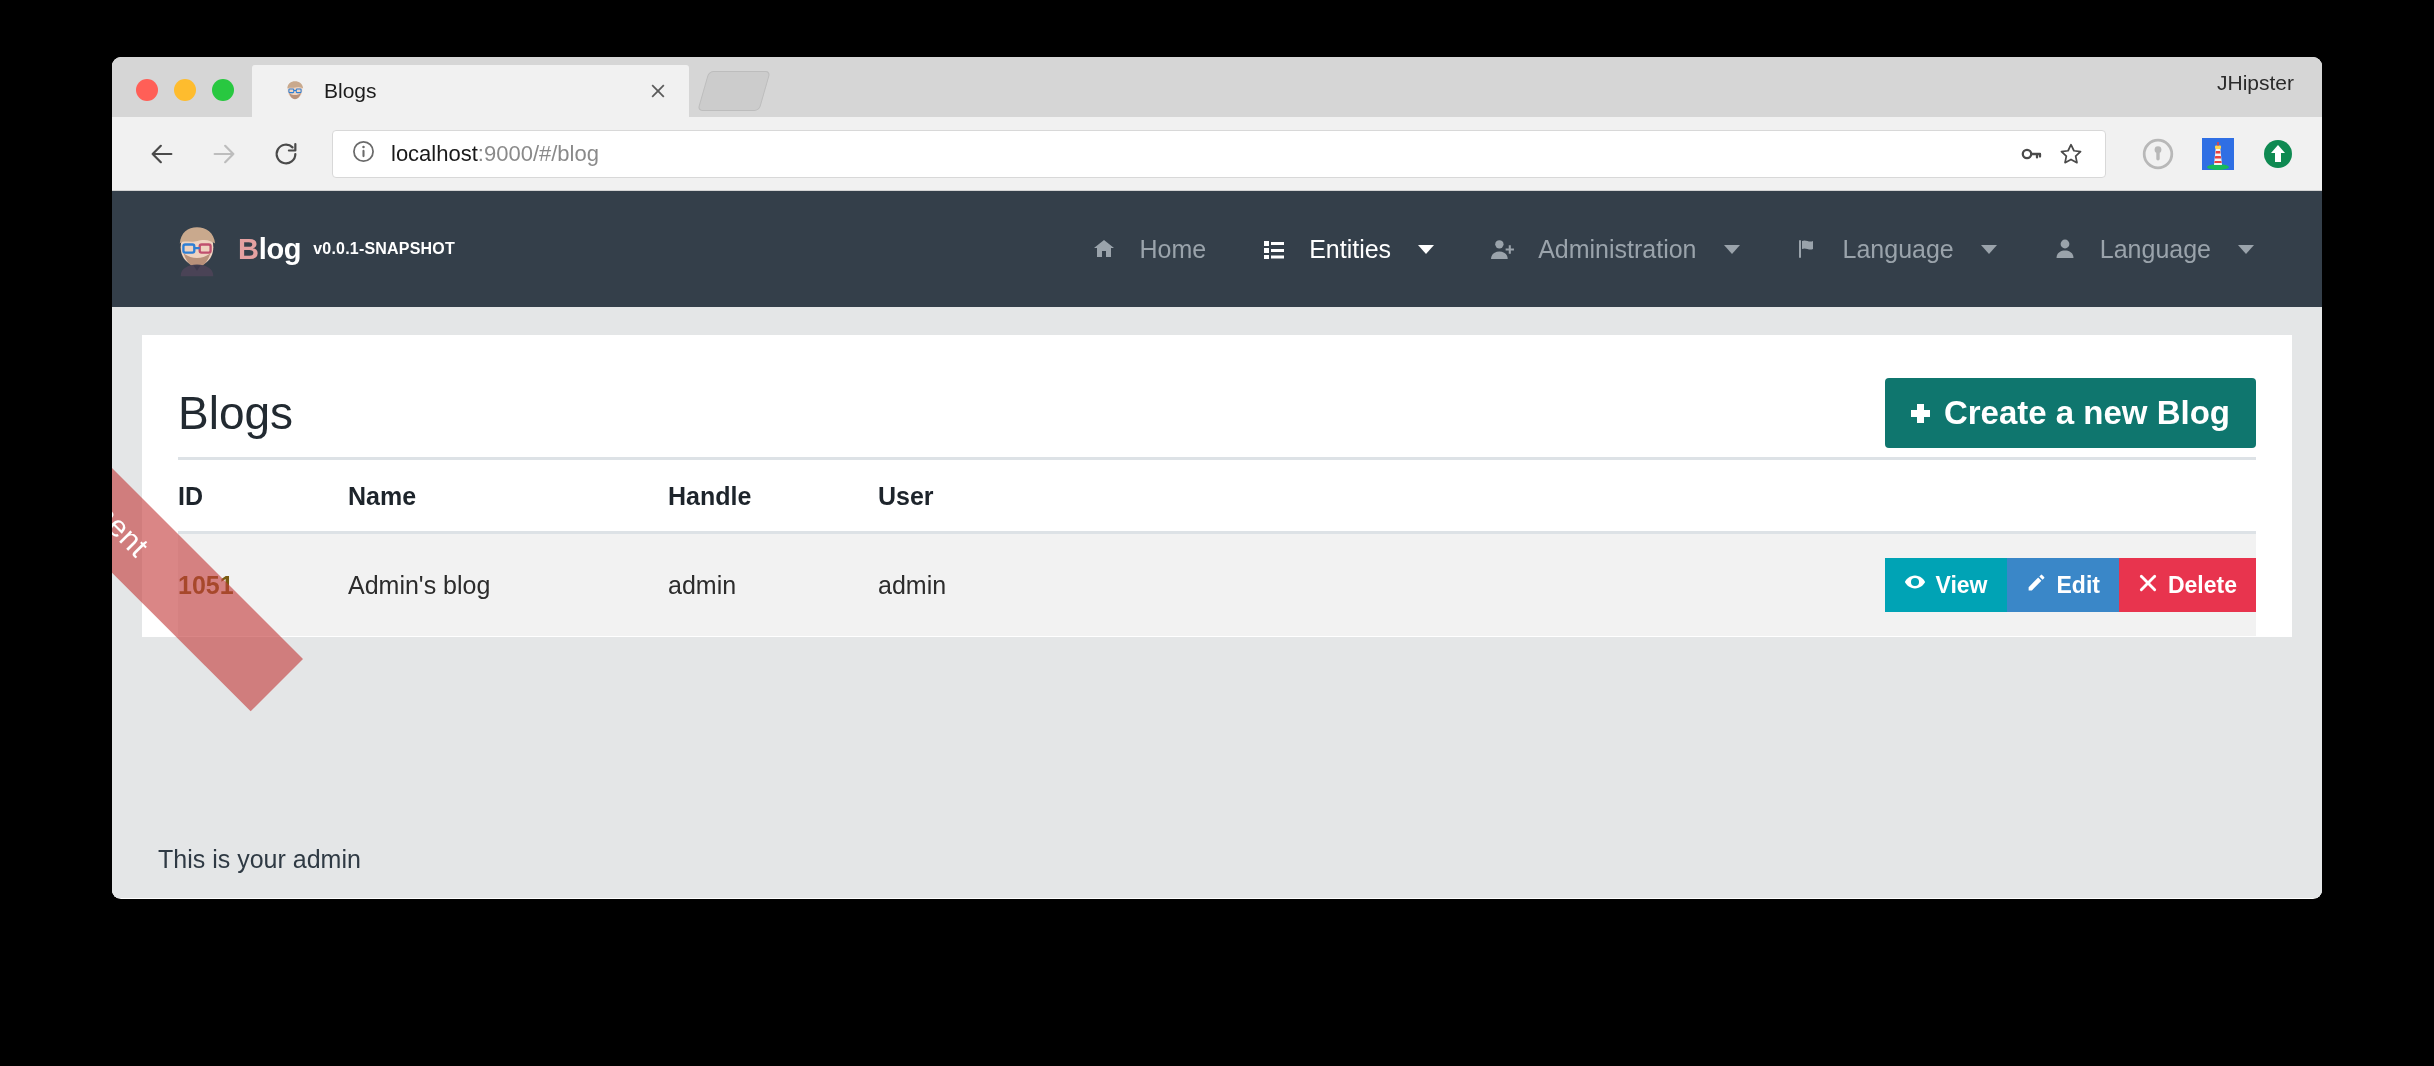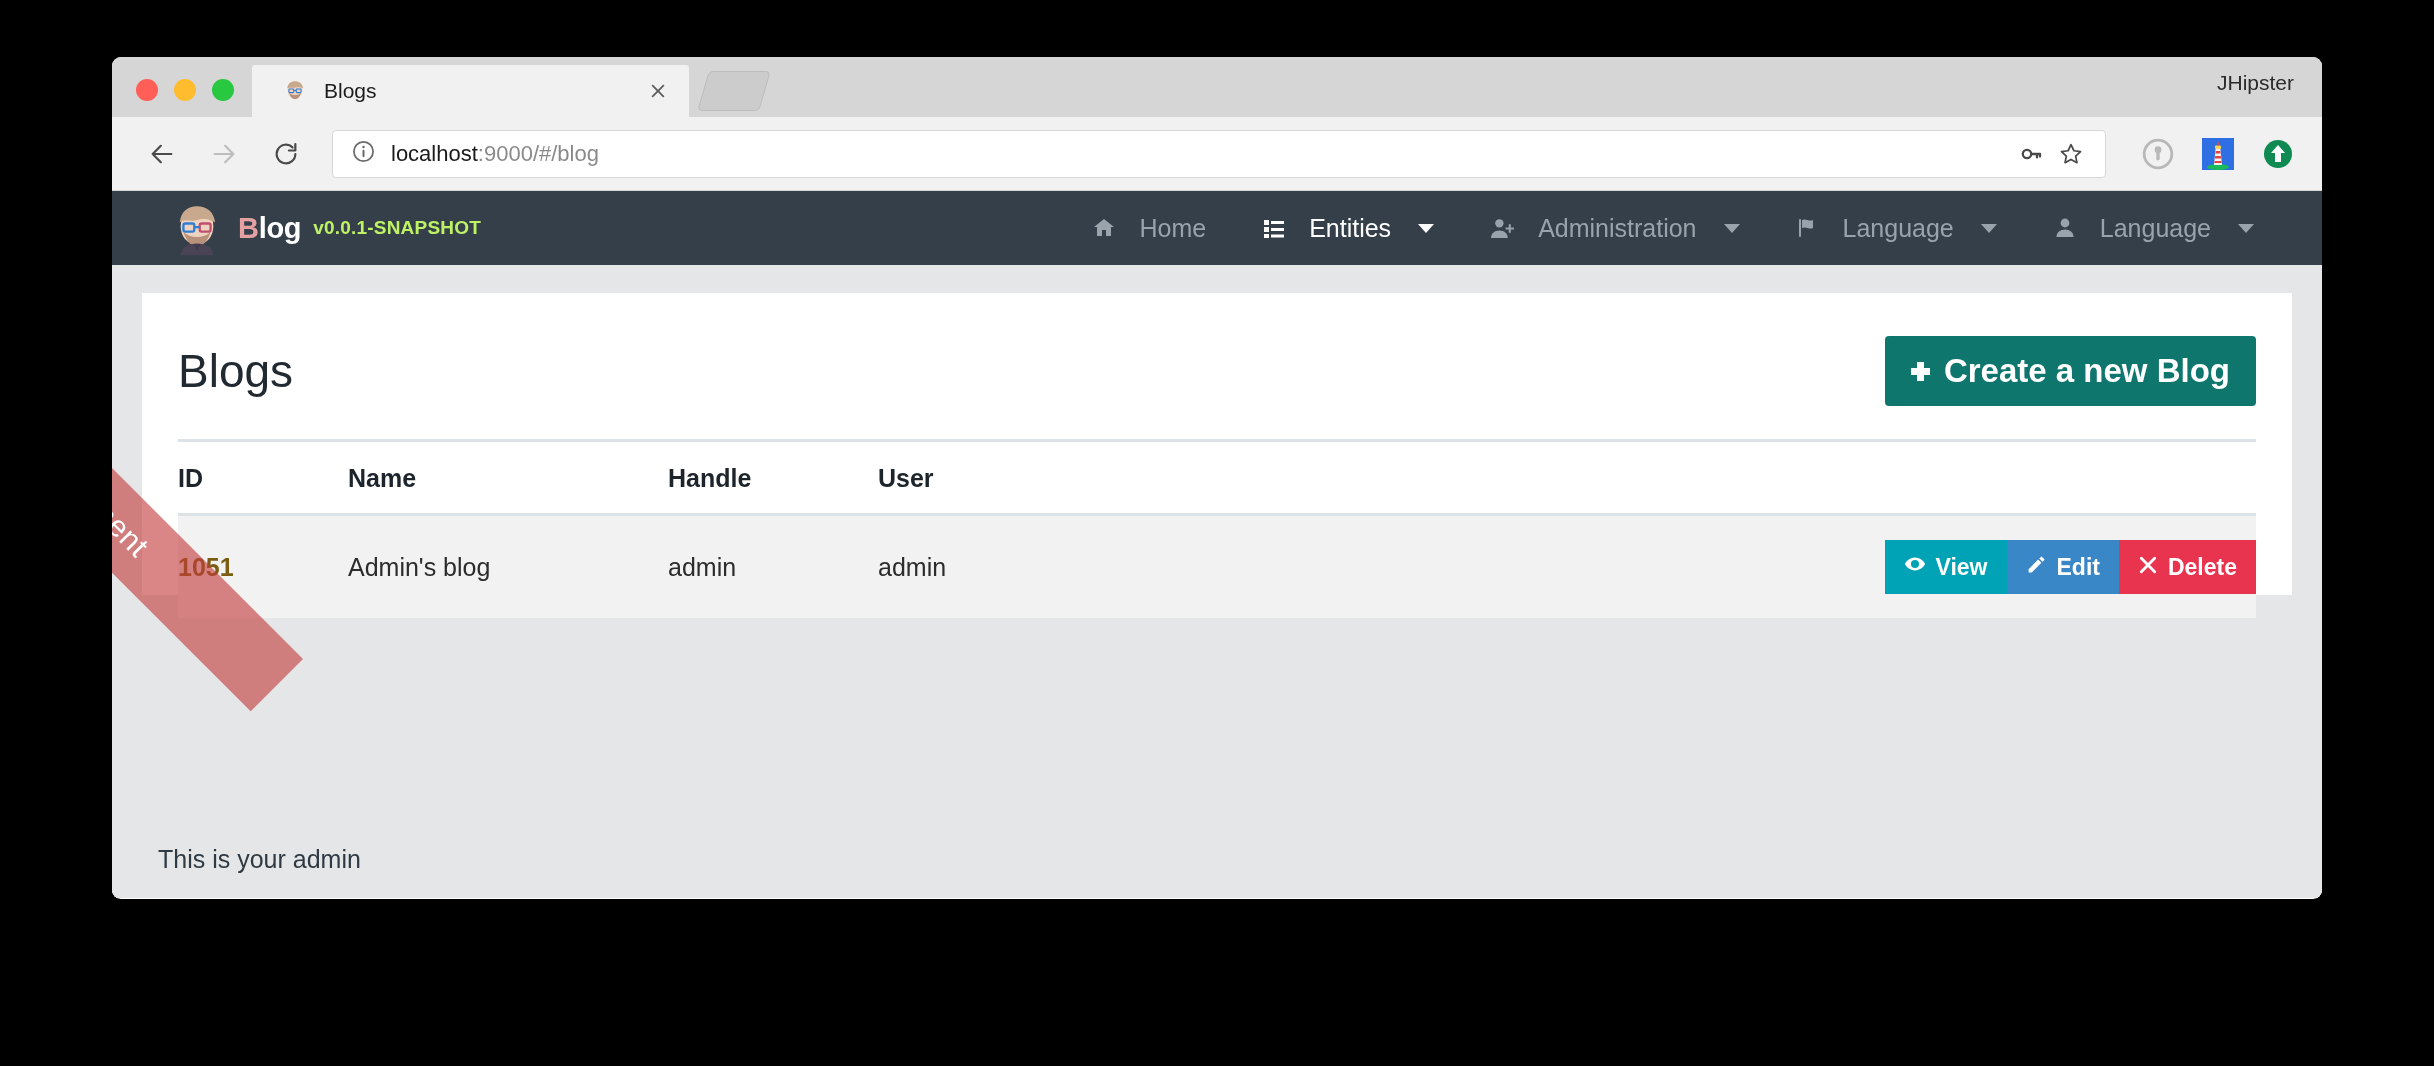--- a/index.html
+++ b/index.html
@@ -118,34 +118,34 @@
   
   .viewport {
     position: relative;
     height: 707px;
     background: #e4e6e7;
     overflow: hidden;
   }
 
   
   .navbar {
-    height: 74px;
+    height: 116px;
     background: #343f4a;
     display: flex; align-items: center;
     padding: 0 40px 0 56px;
   }
   .brand { display: flex; align-items: center; gap: 0; }
   .brand-logo { width: 58px; height: 58px; flex: 0 0 auto; }
   .brand-text {
     font-size: 29px; font-weight: bold; color: #ffffff;
     margin-left: 12px; letter-spacing: -.3px;
   }
   .brand-text .b { color: #e5a1a1; }
   .brand-ver {
-    font-size: 19px; font-weight: bold; color: #bef264;
+    font-size: 16px; font-weight: bold; color: #ffffff;
     margin-left: 12px; letter-spacing: .2px;
   }
 
   .navlinks {
     margin-left: auto;
     display: flex; align-items: center;
     gap: 0;
   }
   .navlink {
     display: flex; align-items: center;
@@ -196,21 +196,21 @@
   .plus {
     position: relative; width: 19px; height: 19px; flex: 0 0 auto;
   }
   .plus:before, .plus:after {
     content: ""; position: absolute; background: #fff;
   }
   .plus:before { left: 0; top: 6px; width: 19px; height: 7px; }
   .plus:after  { top: 0; left: 6px; height: 19px; width: 7px; }
 
   
-  table.tbl { width: 100%; border-collapse: collapse; margin-top: 26px; }
+  table.tbl { width: 100%; border-collapse: collapse; margin-top: 2px; }
   table.tbl th {
     text-align: left;
     font-size: 25px; font-weight: bold; color: #1d242b;
     padding: 22px 0 20px 0;
     border-top: 3px solid #dde2e6;
     border-bottom: none;
   }
   table.tbl td {
     font-size: 25px; color: #2c2c2c;
     padding: 24px 0;

